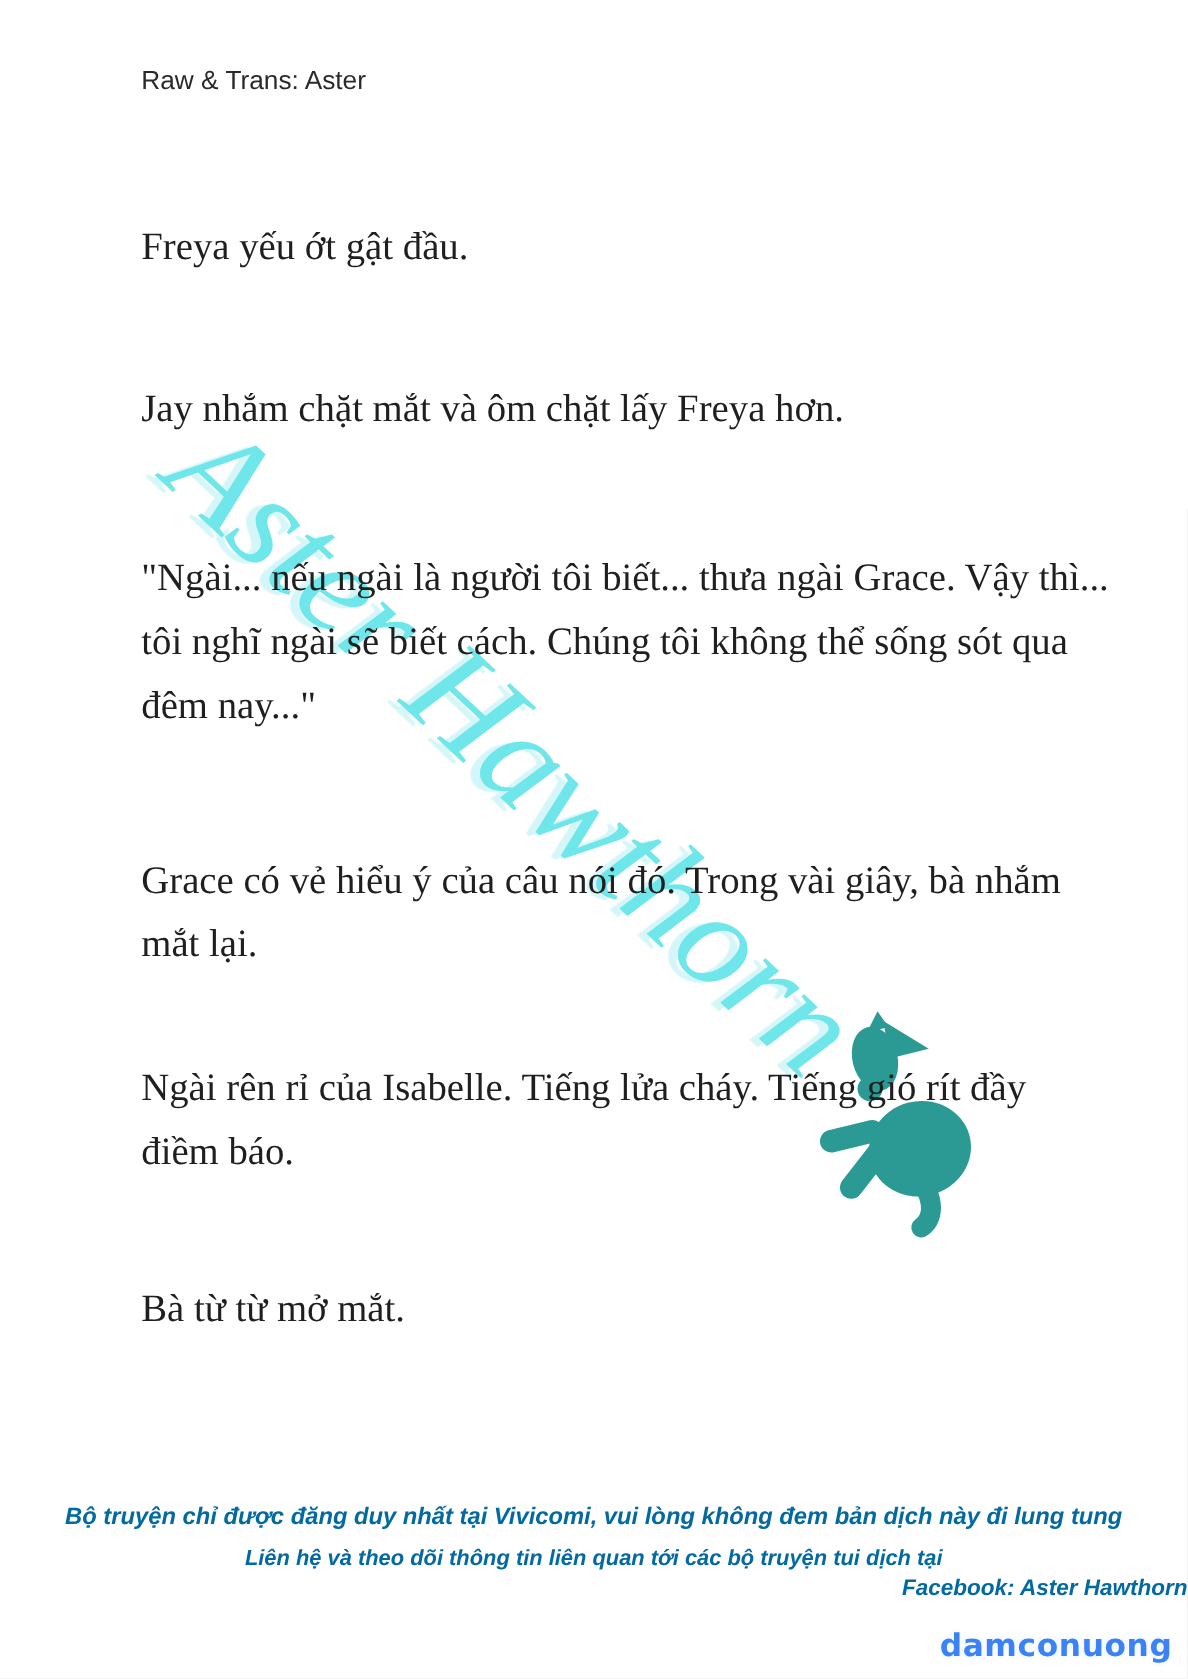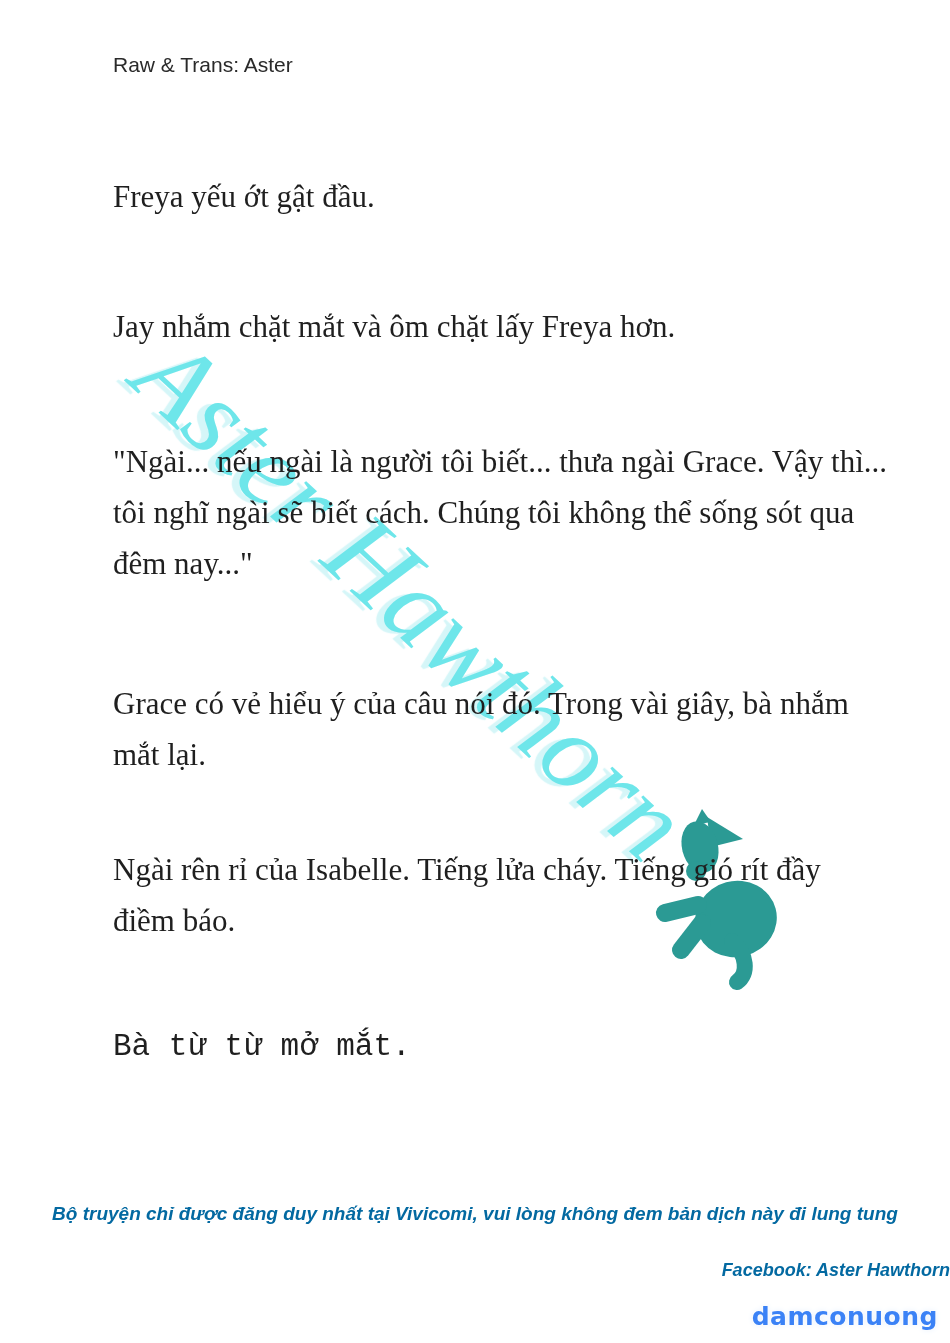--- a/index.html
+++ b/index.html
@@ -38,21 +38,21 @@
     position:absolute;left:113px;margin:0;
     font-size:31px;line-height:51px;color:#1f1f1f;
     white-space:pre-line;
     z-index:3;
   }
   .p0{top:171px;}
   .p1{top:301px;}
   .p2{top:436px;}
   .p3{top:666px;margin-top:12px;}
   .p4{top:844px;}
-  .p5{top:1021px;font-family:Liberation Mono, monospace;}
+  .p5{top:1021px;}
   
   .footer-line{
     position:absolute;left:0;right:0;text-align:center;margin:0;
     font-family:"Liberation Sans", sans-serif;
     font-weight:bold;font-style:italic;
     color:#0369a1;z-index:3;
   }
   .f0{top:1203px;font-size:19px;}
   .f1{top:1236px;font-size:17.5px;}
   .f2{top:1260px;font-size:18px;text-align:right;}
@@ -112,18 +112,19 @@
   <p class="para p2">"Ngài... nếu ngài là người tôi biết... thưa ngài Grace. Vậy thì...
 tôi nghĩ ngài sẽ biết cách. Chúng tôi không thể sống sót qua
 đêm nay..."</p>
   <p class="para p3">Grace có vẻ hiểu ý của câu nói đó. Trong vài giây, bà nhắm
 mắt lại.</p>
   <p class="para p4">Ngài rên rỉ của Isabelle. Tiếng lửa cháy. Tiếng gió rít đầy
 điềm báo.</p>
   <p class="para p5">Bà từ từ mở mắt.</p>
 
   <p class="footer-line f0">Bộ truyện chỉ được đăng duy nhất tại Vivicomi, vui lòng không đem bản dịch này đi lung tung</p>
+  <p class="footer-line f1">Liên hệ và theo dõi thông tin liên quan tới các bộ truyện tui dịch tại</p>
   <p class="footer-line f2">Facebook: Aster Hawthorn</p>
 
 
   <div class="damconuong">damconuong</div>
 
 </div>
 
 </body></html>

